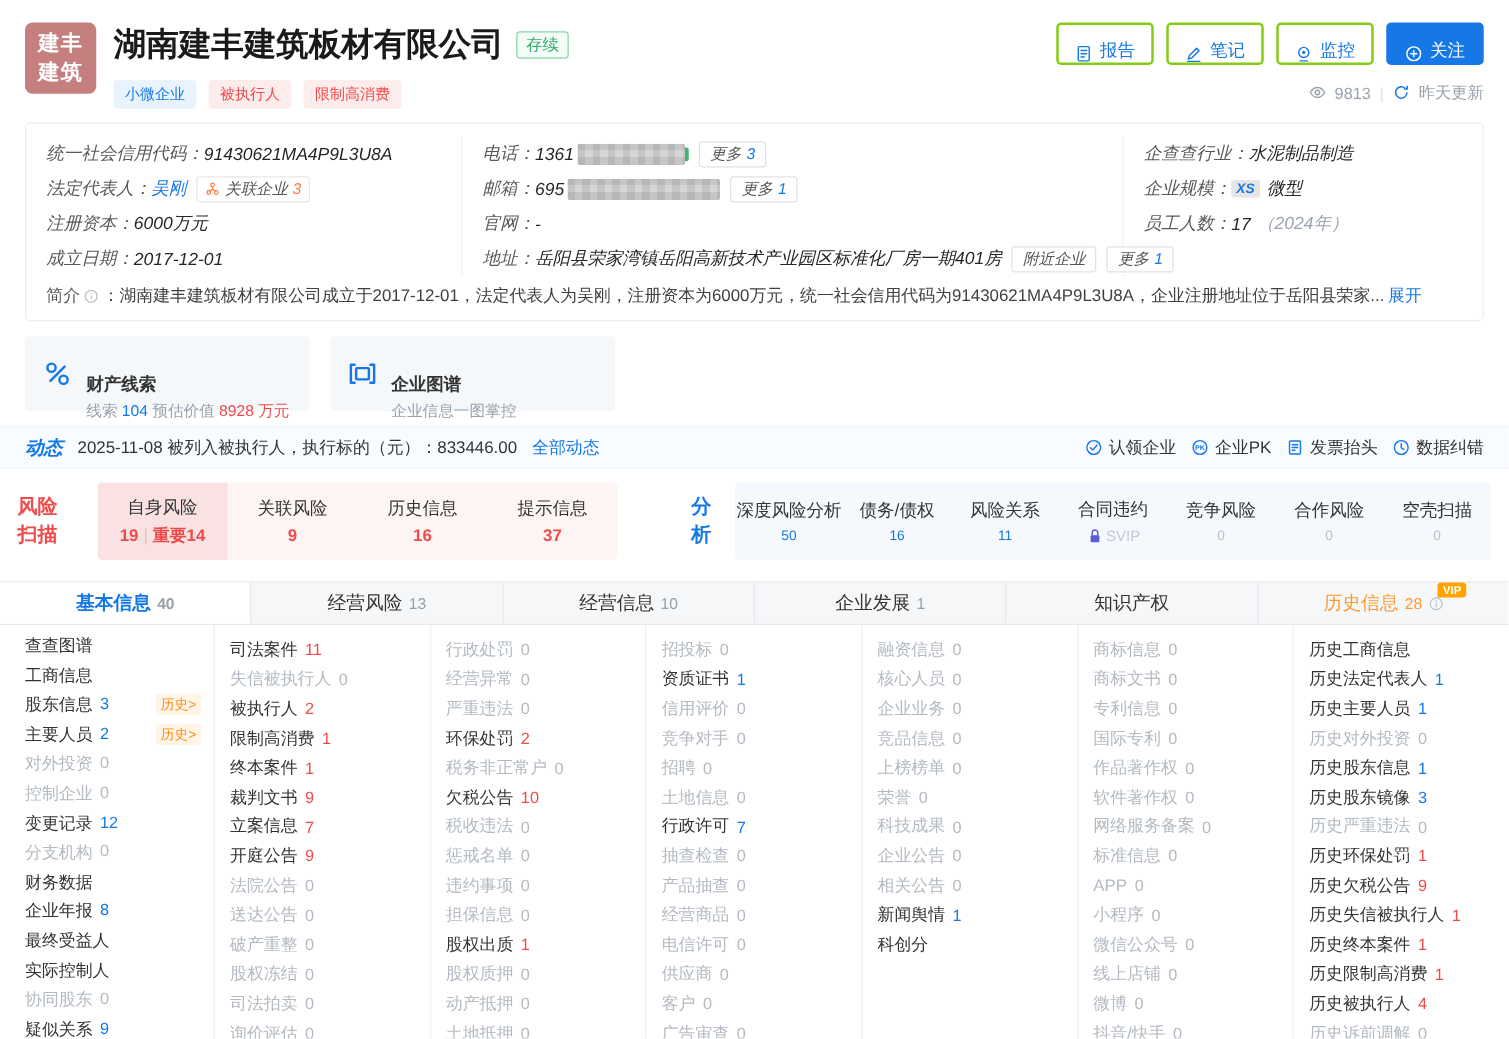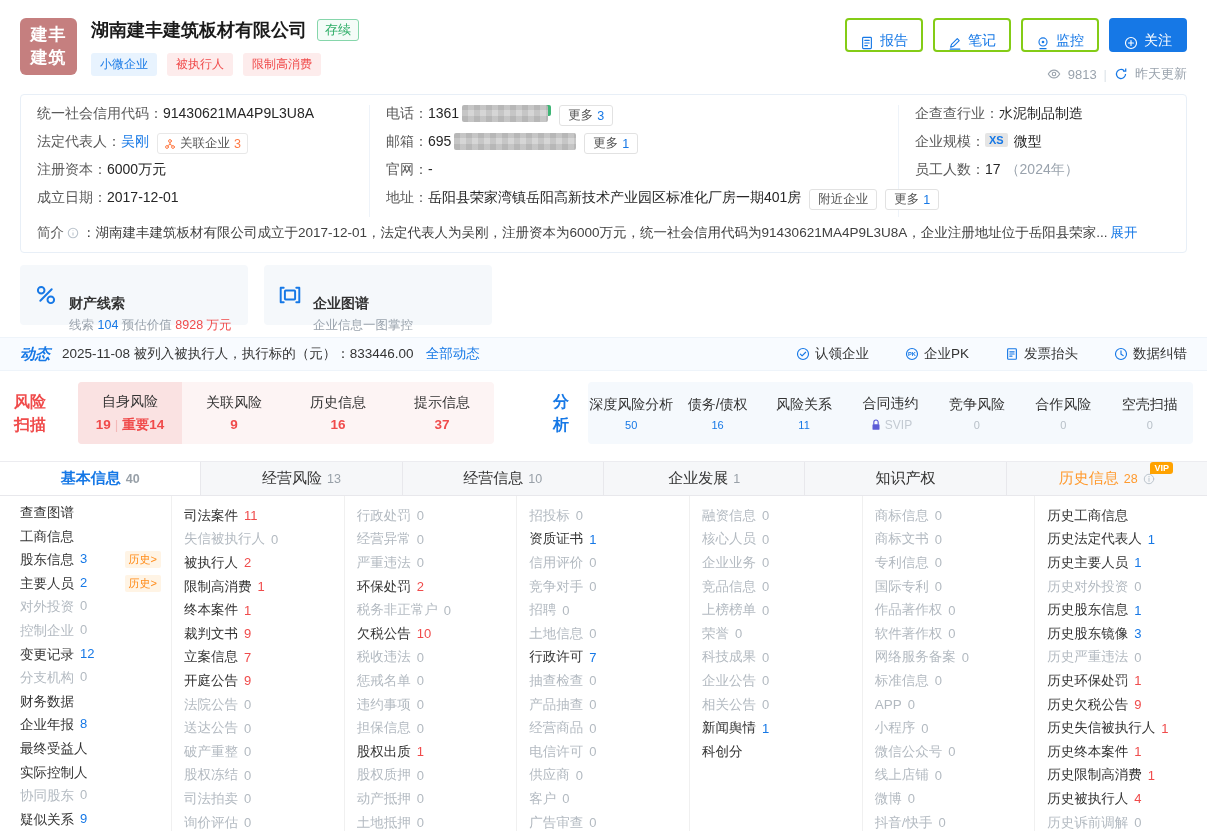--- a/index.html
+++ b/index.html
@@ -10,21 +10,21 @@
   }
   
   .hdr { display:flex; justify-content:space-between; padding:18px 20px 0 20px; }
   .hdr-left { display:flex; gap:14px; }
   .logo {
     width:57px; height:57px; border-radius:6px; background:#c57f7f; color:#fff;
     font-size:17px; font-weight:bold; display:flex; flex-direction:column;
     align-items:center; justify-content:center; line-height:1.35; letter-spacing:1px; flex:none;
   }
   .name-row { display:flex; align-items:center; }
-  .name-row h1 { font-size:18px; color:#1a1a1a; font-weight:700; }
+  .name-row h1 { font-size:26px; color:#1a1a1a; font-weight:700; }
   .status {
     margin-left:10px; color:#2fae68; border:1px solid #86d6ab; background:#f4fcf8;
     font-size:13px; padding:1px 7px; border-radius:3px;
   }
   .tag-row { display:flex; gap:10px; margin-top:11px; }
   .tag { font-size:12px; padding:3px 9px; border-radius:3px; cursor:pointer; }
   .tag.blue { color:#1678e6; background:#e8f3fe; }
   .tag.red  { color:#f04b4b; background:#fdecec; }
   .hdr-right { text-align:right; }
   .hdr-row1 { display:flex; gap:10px; align-items:center; }
@@ -47,21 +47,21 @@
     gap:7px; color:#9aa3ad; font-size:13px;
   }
   .meta-sep { color:#dde3e9; }
   
   .info-box { margin:11px 20px 0; border:1px solid #e8eff7; border-radius:4px; padding:10px 0 8px; }
   .info-cols { display:flex; }
   .info-col { padding:0 16px; }
   .ic1 { width:348px; }
   .ic2 { flex:1; min-width:0; border-left:1px solid #eef3f9; border-right:1px solid #eef3f9; }
   .ic3 { width:287px; }
-  .info-row { display:flex; align-items:flex-start; height:28px; font-size:14px; color:#262626; white-space:nowrap; }
+  .info-row { display:flex; align-items:center; height:28px; font-size:14px; color:#262626; white-space:nowrap;font-style:italic; }
   .info-row .lbl { color:#595959; flex:none; }
   .info-row .val.link { color:#1678e6; cursor:pointer; }
   .redact {
     display:inline-block; height:17px; border-radius:2px; margin-left:3px;
     background-image:repeating-linear-gradient(90deg,#d6d6d6 0 6px,#e7e7e7 6px 12px),
                      repeating-linear-gradient(0deg,#dadada 0 6px,#ececec 6px 12px);
     background-blend-mode:multiply; filter:blur(.6px);
   }
   .green-dot { display:inline-block; width:9px; height:11px; background:#3eb575; border-radius:2px; margin-left:-6px; }
   .rel-badge {
@@ -94,21 +94,21 @@
   .card .ttl { font-size:14px; font-weight:700; color:#333;margin-top:38px; }
   .card .desc { font-size:12.5px; color:#9aa3ad; margin-top:4px; }
   .seg-blue { color:#1678e6; } .seg-red { color:#f04b4b; } .seg-gray { color:#9aa3ad; }
   
   .dyn {
     margin-top:12px; background:#f8fbff; border-top:1px solid #eef4fa; border-bottom:1px solid #eef4fa;
     height:34px; display:flex; align-items:center; padding:0 20px; gap:12px; font-size:13.5px;
   }
   .dyn-label { color:#1678e6; font-weight:700; font-size:15px; font-style:italic; }
   .dyn-link { color:#1678e6; cursor:pointer; }
-  .dyn-acts { margin-left:auto; display:flex; gap:36px; }
+  .dyn-acts { margin-left:auto; display:flex; gap:12px; }
   .act { display:flex; align-items:center; gap:5px; cursor:pointer; color:#333; }
   .act .ic { color:#1678e6; }
   
   .risk { margin-top:11px; padding:0 14px; display:flex; height:62px; }
   .risk-title, .ana-title { font-weight:700; font-size:16px; line-height:1.45; display:flex; flex-direction:column; justify-content:center; flex:none; }
   .risk-title { color:#f04b4b; width:50px; }
   .ana-title { color:#1678e6; width:34px; margin-left:50px; text-align:center; }
   .scan-group { display:flex; width:416px; background:#fdf4f4; border-radius:4px; overflow:hidden; margin-left:14px; }
   .scan-item { width:104px; display:flex; flex-direction:column; align-items:center; justify-content:center; gap:5px; font-size:14px; cursor:pointer; }
   .scan-item.active { background:#fae2e2; }

